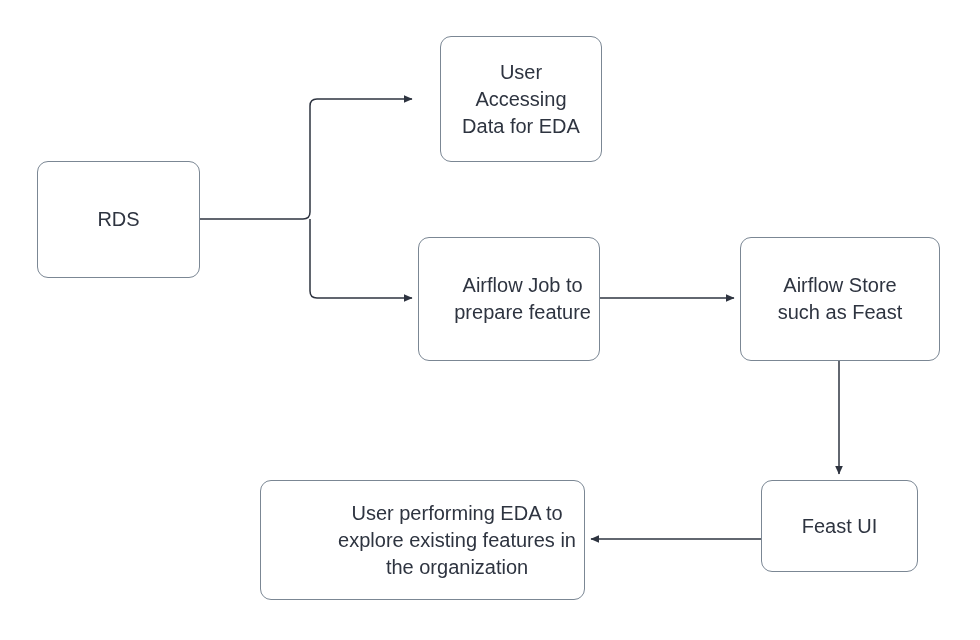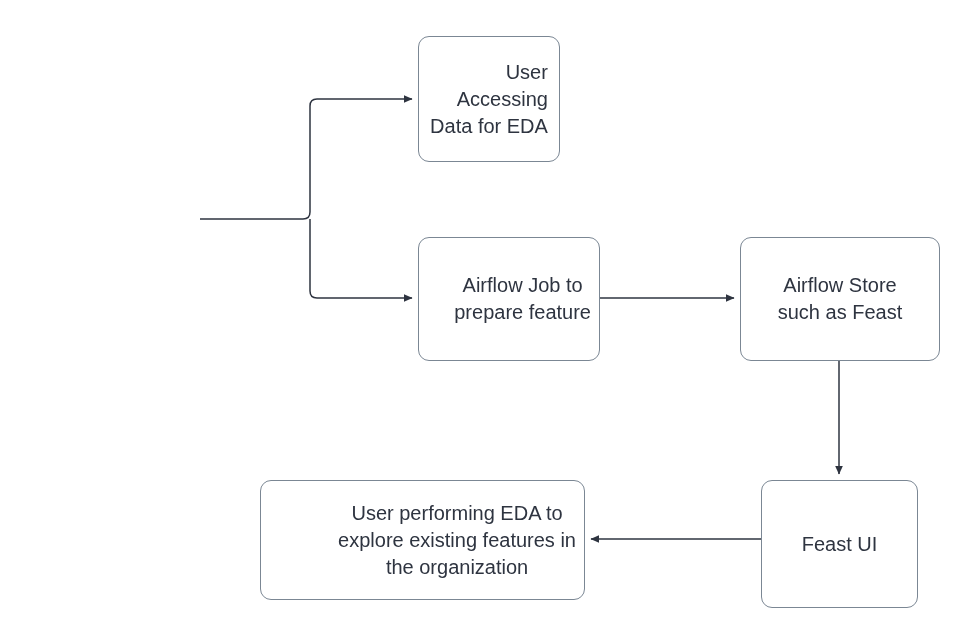--- a/index.html
+++ b/index.html
@@ -66,38 +66,41 @@
 
     <path d="M310,219 L310,291 Q310,298 317,298 L412,298" fill="none" stroke="#2e3440" stroke-width="1.5" marker-end="url(#arrowhead)"></path>
 
     <path d="M600,298 L734,298" fill="none" stroke="#2e3440" stroke-width="1.5" marker-end="url(#arrowhead)"></path>
 
     <path d="M839,361 L839,474" fill="none" stroke="#2e3440" stroke-width="1.5" marker-end="url(#arrowhead)"></path>
 
     <path d="M761,539 L591,539" fill="none" stroke="#2e3440" stroke-width="1.5" marker-end="url(#arrowhead)"></path>
   </svg>
 
+  <div class="node" style="left:37px; top:161px; width:163px; height:117px;">
+    <span class="node-label">RDS</span>
+  </div>
 
-  <div class="node" style="left:418px; top:36px; width:142px; height:126px;text-align:right;">
+  <div class="node" style="left:440px; top:36px; width:162px; height:126px;">
     <span class="node-label">User
 Accessing
 Data for EDA</span>
   </div>
 
   <div class="node" style="left:418px; top:237px; width:182px; height:124px;justify-content:flex-end;">
     <span class="node-label">Airflow Job to
 prepare feature</span>
   </div>
 
   <div class="node" style="left:740px; top:237px; width:200px; height:124px;">
     <span class="node-label">Airflow Store
 such as Feast</span>
   </div>
 
-  <div class="node" style="left:761px; top:480px; width:157px; height:128px;">
+  <div class="node" style="left:761px; top:480px; width:157px; height:92px;">
     <span class="node-label">Feast UI</span>
   </div>
 
   <div class="node" style="left:260px; top:480px; width:325px; height:120px;justify-content:flex-end;">
     <span class="node-label">User performing EDA to
 explore existing features in
 the organization</span>
   </div>
 
 </div>

